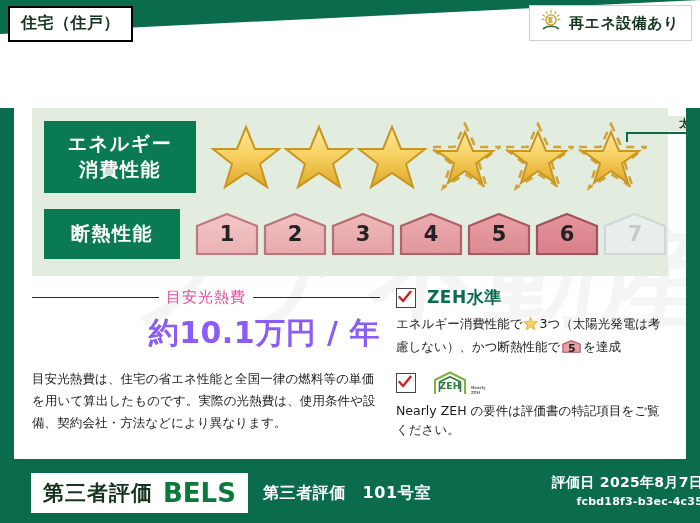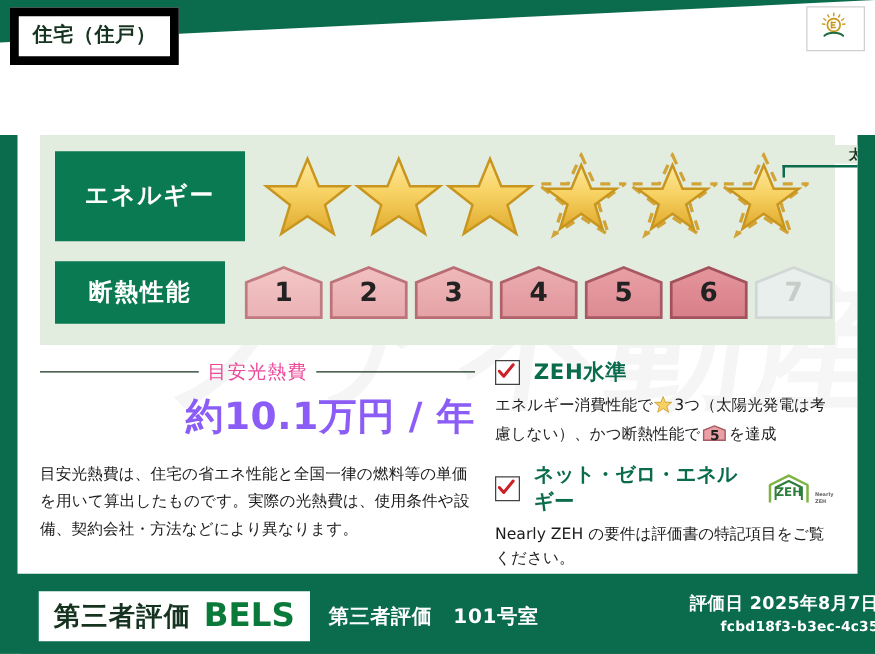--- a/index.html
+++ b/index.html
@@ -13,21 +13,21 @@
 
   
   .hdr-band{position:absolute;left:0;top:0;width:700px;height:108px;
     background:#0a6b4d;overflow:hidden;}
   .hdr-white{position:absolute;left:0;top:0;width:700px;height:108px;
     background:#ffffff;
     clip-path:polygon(0 34px, 700px 0px, 700px 108px, 0 108px);}
 
   
   .cat-tag{position:absolute;left:8px;top:6px;z-index:6;
-    background:#ffffff;border:7px solid #000000;
+    background:#ffffff;border:2px solid #000000;
     padding:5px 11px 6px 11px;
     font-size:16px;font-weight:bold;color:#16331f;letter-spacing:.5px;}
 
   
   .re-badge{position:absolute;right:8px;top:5px;z-index:6;
     background:#ffffff;border:1px solid #cfcfcf;
     height:34px;display:flex;align-items:center;gap:6px;
     padding:0 12px 0 9px;}
   .re-badge .lbl{font-size:15px;font-weight:bold;color:#16331f;letter-spacing:.5px;}
 
@@ -140,32 +140,34 @@
           <line x1="4.0" y1="6.0" x2="5.6" y2="7.2"></line>
           <line x1="20.0" y1="6.0" x2="18.4" y2="7.2"></line>
           <line x1="3.0" y1="10.2" x2="4.9" y2="10.4"></line>
           <line x1="21.0" y1="10.2" x2="19.1" y2="10.4"></line>
         </g>
         <circle cx="12" cy="11" r="5.1" fill="none" stroke="#c89a1e" stroke-width="1.4"></circle>
         <path d="M10.2 9.0 h3.0 M10.2 11.0 h2.4 M10.2 13.0 h3.0 M10.2 8.6 v4.8" stroke="#c89a1e" stroke-width="1.3" fill="none" stroke-linecap="round"></path>
         <path d="M4.5 19.6 C8 16.4, 16 16.4, 19.5 19.6" fill="none" stroke="#1d6b3f" stroke-width="1.5" stroke-linecap="round"></path>
       </svg>
     </span>
+    <span class="lbl">再エネ設備あり</span>
   </div>
 
 
   <div class="card">
 
     <div class="wm">ノア不動産</div>
 
     <div class="perf">
 
       <div class="row row-energy">
         <div class="rowlabel">
           <span>エネルギー</span>
+          <span>消費性能</span>
         </div>
         <div class="stars">
 
           <div class="solar-brk">
             <div class="bline"></div>
             <div class="btick" style="left:0;"></div>
 
           </div>
           <div class="solar-lbl">太陽光発電(自家消費)分</div>
 
@@ -334,21 +336,20 @@
                 <polygon points="33,3 63,15 63,43 3,43 3,15" fill="#e9a0a5" stroke="#a85a64" stroke-width="4"></polygon>
               </svg><span class="n">5</span></span><span>を達成</span>
         </div>
 
         <div class="zrow sep2">
           <span class="zbox">
             <svg width="14" height="14" viewBox="0 0 14 14">
               <path d="M1.5 7 L5 11 L12.5 1.8" fill="none" stroke="#cc2026" stroke-width="2.4" stroke-linecap="round" stroke-linejoin="round"></path>
             </svg>
           </span>
-          <span class="zttl k">ネット・ゼロ・エネルギー</span>
           <span class="zeh-logo">
             <svg width="38" height="26" viewBox="0 0 38 26">
               <path d="M4 24 L4 10 L19 2.5 L34 10 L34 24" fill="none" stroke="#7fb344" stroke-width="2" stroke-linejoin="round"></path>
               <path d="M8.5 22 L8.5 12 L19 6.8 L29.5 12 L29.5 22" fill="none" stroke="#2f7d3b" stroke-width="1.6" stroke-linejoin="round"></path>
               <text x="19" y="19" font-family="DejaVu Sans, sans-serif" font-size="9.5" font-weight="bold" fill="#2f7d3b" text-anchor="middle">ZEH</text>
             </svg>
             <svg width="16" height="12" viewBox="0 0 16 12">
               <text x="0" y="5" font-family="DejaVu Sans, sans-serif" font-size="4" font-weight="bold" fill="#666">Nearly</text>
               <text x="0" y="10" font-family="DejaVu Sans, sans-serif" font-size="4" font-weight="bold" fill="#666">ZEH</text>
             </svg>

